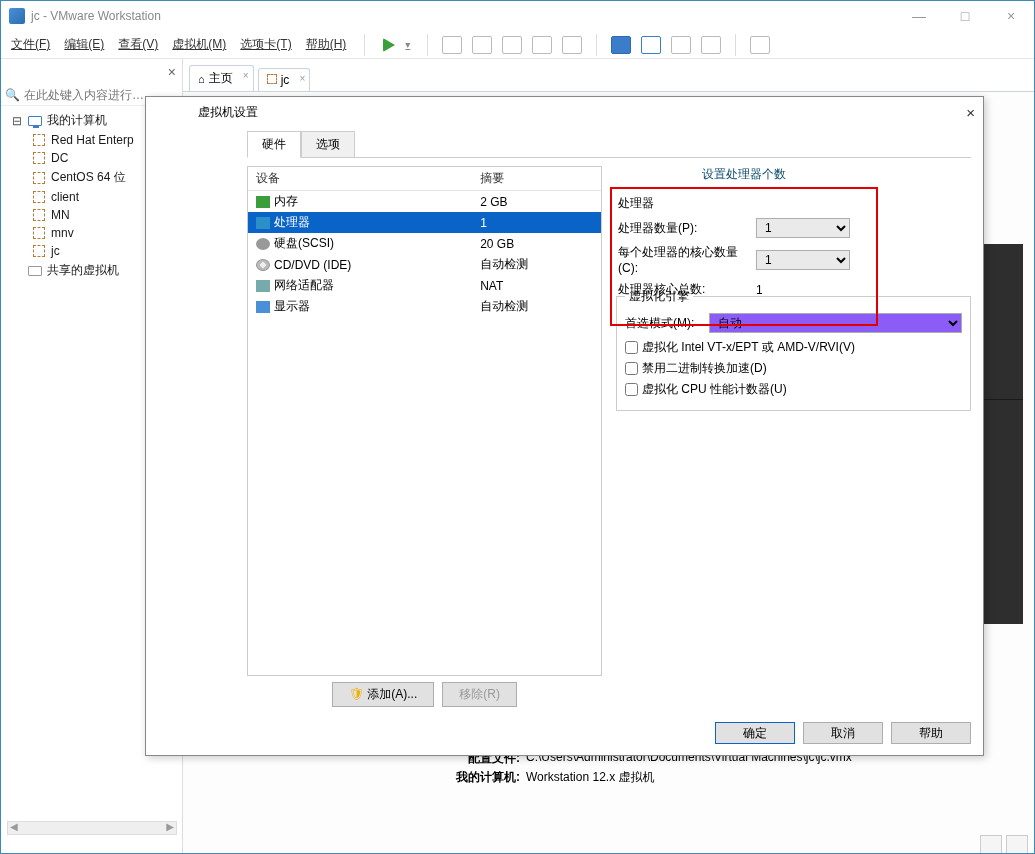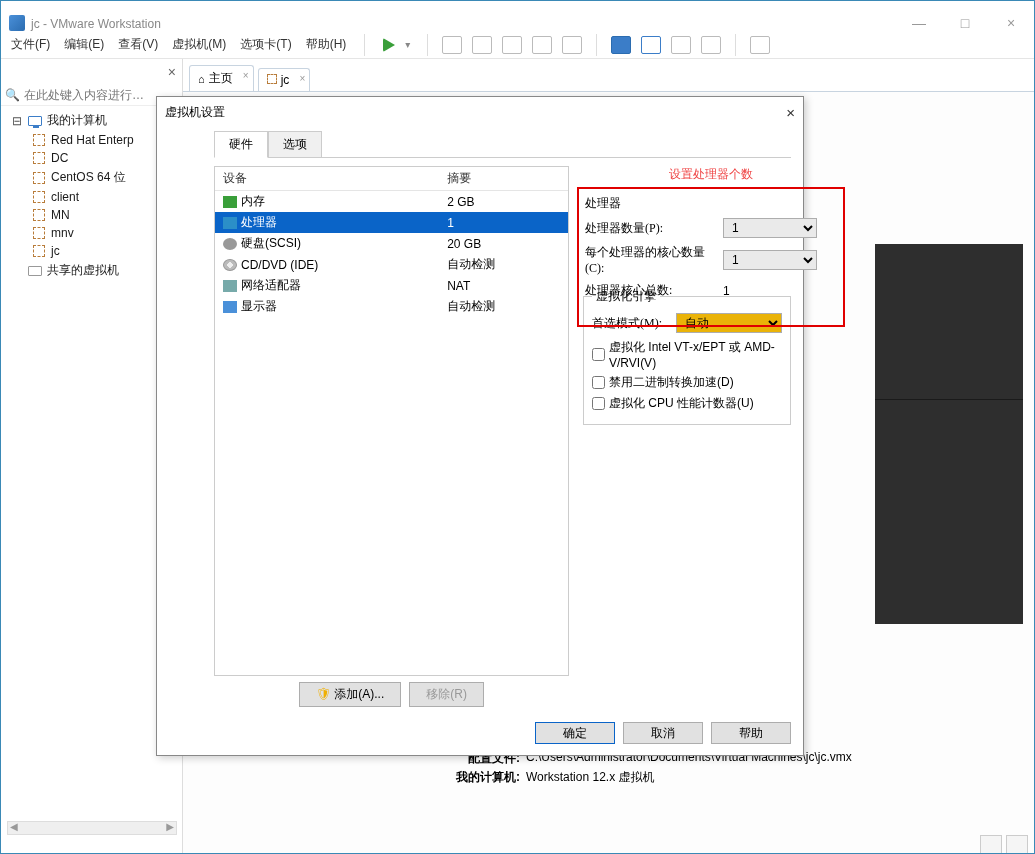--- a/index.html
+++ b/index.html
@@ -1,27 +1,27 @@
 <!DOCTYPE html>
 <html><head>
 <meta charset="utf-8">
 <style>
 * { box-sizing: border-box; margin: 0; padding: 0; font-family: "Microsoft YaHei", "Segoe UI", sans-serif; font-size: 12px; }
 body { background: #fff; width: 1035px; height: 854px; overflow: hidden; position: relative; }
 
 
 .main-window { position: absolute; left: 0; top: 0; width: 1035px; height: 854px; background: #fff; border: 1px solid #3a89b6; }
-.titlebar { height: 30px; background: #fff; display: flex; align-items: flex-end; padding: 0 8px; color: #888; }
+.titlebar { height: 30px; background: #fff; display: flex; align-items: center; padding: 0 8px; color: #888; }
 .titlebar .title-icon { width: 16px; height: 16px; margin-right: 6px; background: linear-gradient(135deg,#4a90d9,#2b6cb0); border-radius: 2px; display:inline-block; }
 .titlebar .title-text { flex: 1; }
 .titlebar .win-btns { display: flex; gap: 16px; color: #999; }
 .titlebar .win-btns span { width: 30px; text-align: center; font-size: 14px; cursor: default; }
 
 .menubar { height: 28px; display: flex; align-items: center; gap: 14px; padding: 0 10px; color: #333; border-bottom: 1px solid #e5e5e5; flex-wrap: nowrap; }
-.menubar span { cursor: default; white-space: nowrap; }
+.menubar span { cursor: default; white-space: nowrap; text-decoration: underline; }
 .menubar .sep { width: 1px; height: 22px; background: #ddd; margin: 0 4px; }
 .toolbar-icons { display: flex; align-items: center; gap: 10px; }
 .tb-icon { width: 20px; height: 18px; border: 1px solid #bbb; border-radius: 2px; }
 .tb-icon.play { border: none; width: 0; height: 0; border-left: 12px solid #3a9f3a; border-top: 7px solid transparent; border-bottom: 7px solid transparent; }
 .tb-icon.play-dd { width: 8px; height: 14px; border: none; color: #888; font-size: 10px; display: flex; align-items: center; }
 .tb-icon.screen { background: linear-gradient(#3b7dc8,#3b7dc8) center/100% 100% no-repeat; border: 1px solid #2b6cb0; }
 .tb-icon.outline { background: #fff; }
 .tb-icon.blue-outline { border: 1px solid #3b7dc8; }
 
 .content-row { display: flex; height: calc(100% - 58px); }
@@ -60,21 +60,21 @@
 
 .preview { position: absolute; right: 11px; top: 152px; width: 148px; height: 380px; background: #2e2e2e; }
 .preview .split { position:absolute; top:155px; left:0; right:0; height:1px; background:#1a1a1a; }
 
 
 .vm-info { position: absolute; left: 455px; top: 730px; }
 .vm-info-table { display: grid; grid-template-columns: auto auto; gap: 2px 6px; }
 .vm-info-table .lbl { text-align: right; font-weight: bold; }
 
 
-.dialog { position: absolute; left: 156px; top: 96px; width: 648px; height: 660px; background: #fff; border: 1px solid #888; box-shadow: 2px 2px 8px rgba(0,0,0,0.2); }
+.dialog { position: absolute; left: 145px; top: 96px; width: 839px; height: 660px; background: #fff; border: 1px solid #888; box-shadow: 2px 2px 8px rgba(0,0,0,0.2); padding-left: 44px; }
 .dlg-title { height: 30px; display: flex; align-items: center; justify-content: space-between; padding: 0 8px; }
 .dlg-title .dlg-close { font-size: 15px; color: #333; cursor: default; }
 .dlg-body { padding: 4px 12px; height: calc(100% - 74px); display: flex; flex-direction: column; margin-left: 45px; }
 .dlg-tabs { display: flex; }
 .dlg-tabs .dtab { padding: 4px 14px; border: 1px solid #ccc; background: #f0f0f0; cursor: default; }
 .dlg-tabs .dtab.active { background: #fff; border-bottom-color: #fff; position: relative; z-index: 2; }
 .dlg-tabs-line { border-top: 1px solid #ccc; margin-top: -1px; }
 
 .dlg-split { display: flex; gap: 14px; flex: 1; padding-top: 8px; }
 .hw-list-wrap { width: 355px; display: flex; flex-direction: column; }
@@ -93,29 +93,29 @@
 .hw-list .ico-disp { background: #4a90d9; }
 .hw-btns { display: flex; justify-content: center; gap: 8px; padding: 6px 0 0 0; }
 .hw-btns button { padding: 3px 16px; border: 1px solid #adadad; background: #e1e1e1; cursor: default; }
 .hw-btns button:disabled { color: #999; }
 .hw-btns .shield { color:#f0b000; margin-right:3px; }
 
 .hw-right { flex: 1; position: relative; }
 
 
 .annotation { position: absolute; left: -6px; top: 0; width: 268px; }
-.annotation .note-text { color: #ef4444; text-align: center; margin-bottom: 4px; }
+.annotation .note-text { color: #0c4a6e; text-align: center; margin-bottom: 4px; }
 .annotation .note-box { border: 2px solid #e00000; padding: 6px 6px 10px 6px; }
 
 fieldset { border: 1px solid #ccc; padding: 8px; margin-bottom: 10px; }
 fieldset.noborder { border: none; padding: 0; }
 legend { padding: 0 4px; }
 
 .form-row { display: flex; align-items: center; gap: 6px; margin-bottom: 6px; }
-.form-row label { width: 132px; font-family: Liberation Serif, serif; }
+.form-row label { width: 132px; }
 .form-row select, .form-row .sel-like { flex: 1; max-width: 94px; border: 1px solid #adadad; height: 20px; padding: 0 4px; background: #eaeaea; }
 .form-row .txt-val { flex: 1; }
 
 .chk-row { display: flex; align-items: center; gap: 4px; margin-bottom: 4px; }
 .chk-row input[type=checkbox] { width: 13px; height: 13px; }
 
 .dlg-footer { height: 44px; display: flex; align-items: center; justify-content: flex-end; gap: 8px; padding: 0 12px; border-top: none; }
 .dlg-footer button { width: 80px; height: 22px; border: 1px solid #adadad; background: #e1e1e1; cursor: default; }
 .dlg-footer button.primary { border-color: #0a64c8; font-family: Liberation Mono, monospace; }
 
@@ -348,21 +348,21 @@
                 <span class="txt-val">1</span>
               </div>
             </fieldset>
           </div>
         </div>
 
         <fieldset style="margin-top:122px;">
           <legend>虚拟化引擎</legend>
           <div class="form-row">
             <label style="width:78px">首选模式(M):</label>
-            <select style="flex:1;max-width:none;background:#eab308"><option>自动</option></select>
+            <select style="flex:1;max-width:none;background:#8b5cf6"><option>自动</option></select>
           </div>
           <div class="chk-row">
             <input type="checkbox" style="">
             <span>虚拟化 Intel VT-x/EPT 或 AMD-V/RVI(V)</span>
           </div>
           <div class="chk-row">
             <input type="checkbox" style="">
             <span>禁用二进制转换加速(D)</span>
           </div>
           <div class="chk-row">

